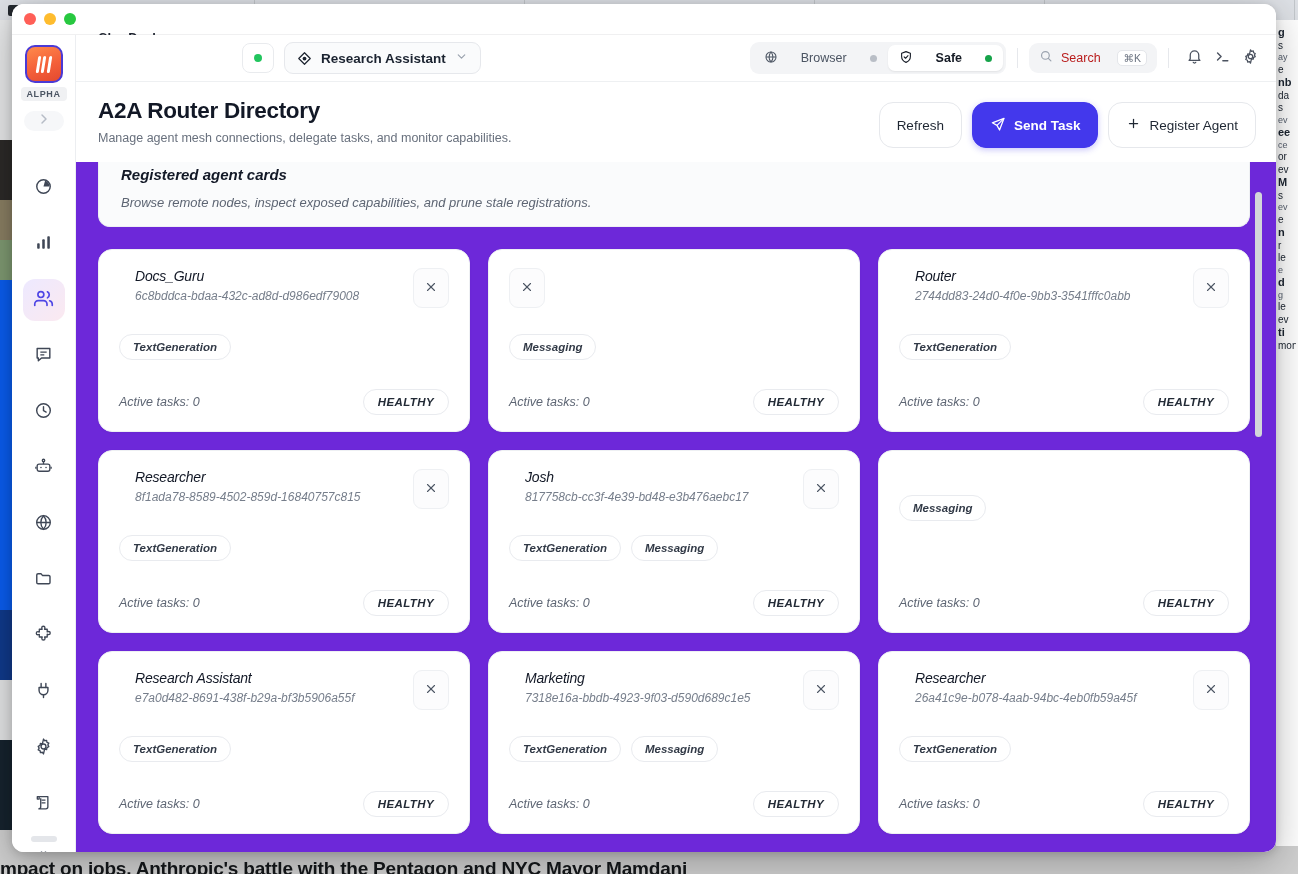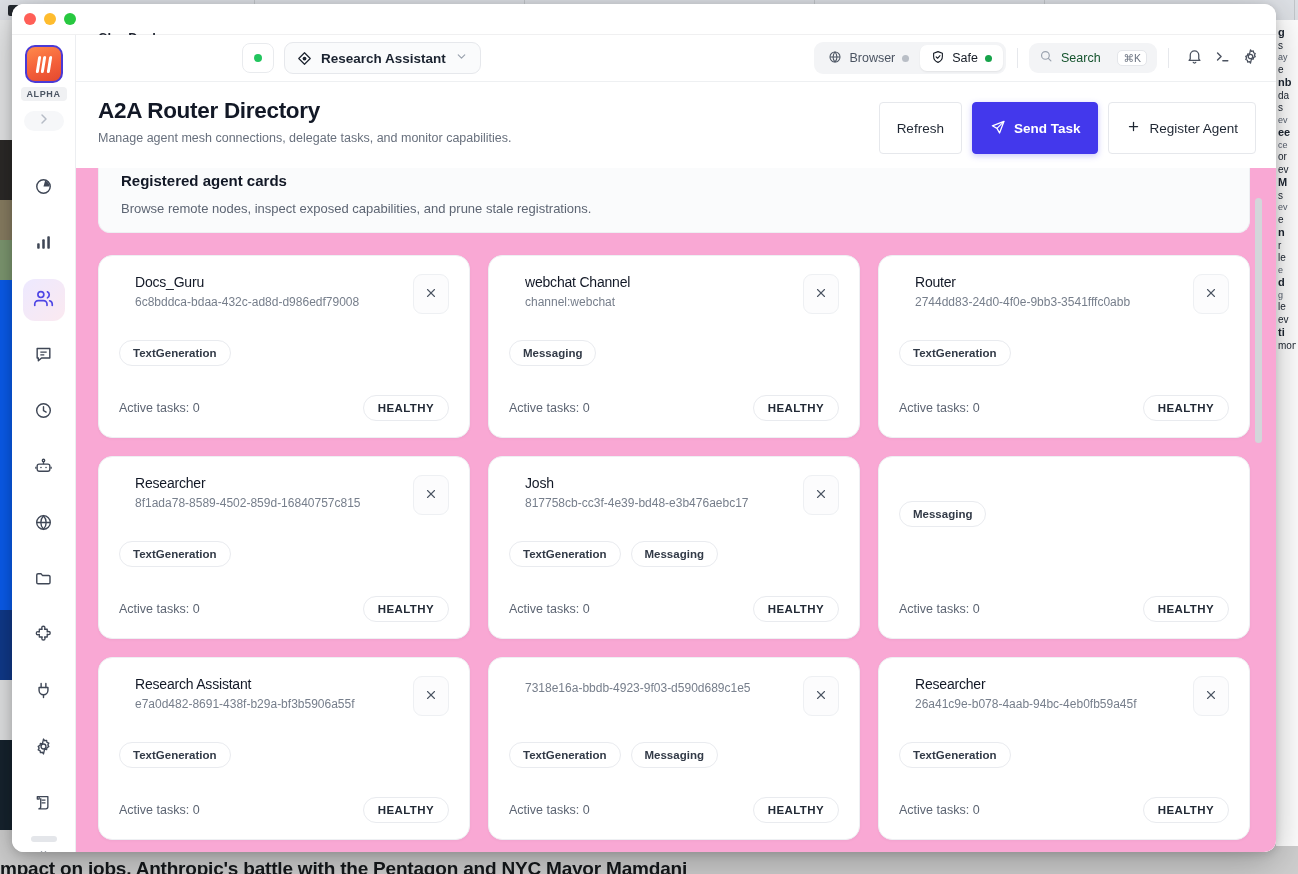--- a/index.html
+++ b/index.html
@@ -144,64 +144,64 @@
   .agent-select .chev { color: #9aa2ae; }
 
   .topbar-right {
     margin-left: auto; display: flex; align-items: center; gap: 0;
   }
   .mode-group {
     display: flex; align-items: center; gap: 0;
     background: #f3f4f6; border-radius: 9px; padding: 3px;
   }
   .mode-btn {
-    display: flex; align-items: center; gap: 7px;
+    display: flex; align-items: center; gap: 23px;
     height: 26px; padding: 0 11px; border-radius: 7px;
     font-size: 12.5px; color: #4b5462;
   }
-  .mode-btn.on { background: #ffffff; color: #151b25; font-weight: normal; box-shadow: 0 1px 2px rgba(0,0,0,.07); }
+  .mode-btn.on { background: #ffffff; color: #151b25; font-weight: bold; box-shadow: 0 1px 2px rgba(0,0,0,.07); }
   .mode-btn .sdot { width: 7px; height: 7px; border-radius: 50%; }
   .sdot.grey { background: #b9bec6; }
   .sdot.green { background: #16a34a; }
   .vdiv { width: 1px; height: 20px; background: #e6e8ec; margin: 0 11px; }
   .searchbox {
     display: flex; align-items: center; gap: 8px;
     background: #f3f4f6; border-radius: 9px; height: 30px; padding: 0 10px; min-width: 128px;
   }
   .searchbox .sq { color: #9aa2ae; }
-  .searchbox .sp { font-size: 12.5px; color: #14532d; flex: 1; }
+  .searchbox .sp { font-size: 12.5px; color: #b91c1c; flex: 1; }
   .kbd {
     font-size: 10.5px; color: #6b7380; background: #fff;
     border: 1px solid #e4e6ea; border-radius: 5px; padding: 1px 5px;
   }
   .icon-btn { width: 28px; height: 28px; display: flex; align-items: center; justify-content: center; color: #4c5360; }
 
   
   .page-head {
     flex: none; padding: 16px 20px 14px 22px; display: flex; align-items: flex-start;
     background: #fff;
   }
   .page-head .ht h1 { font-size: 22.5px; font-weight: bold; color: #121826; letter-spacing: -0.3px; }
   .page-head .ht p { margin-top: 7px; font-size: 12.5px; color: #68707d; }
   .head-actions { margin-left: auto; display: flex; align-items: center; gap: 10px; padding-top: 4px; }
   .btn {
     display: inline-flex; align-items: center; gap: 8px;
-    height: 52px; padding: 0 17px; border-radius: 4px;
+    height: 46px; padding: 0 17px; border-radius: 14px;
     font-size: 13.5px; color: #1f2733; background: #fff;
     border: 1px solid #e6e8ec; white-space: nowrap;
   }
   .btn.primary {
     background: #4338ec; border-color: #4338ec; color: #fff; font-weight: bold;
     box-shadow: 0 2px 6px rgba(67,56,236,.28);
   }
 
   
   .scrollzone {
     flex: 1; min-height: 0; position: relative;
-    background: #f9a8d4; overflow: hidden;
+    background: #6d28d9; overflow: hidden; font-style: italic;
   }
   .scroll-inner { padding: 0 26px 0 22px; position: relative; }
 
   .section-card {
     margin-top: -14px;
     background: #fafbfc;
     border-radius: 12px;
     padding: 18px 22px 16px 22px;
     border: 1px solid #eef0f3;
     border-top: none;
@@ -620,24 +620,20 @@
                 <div class="ac-caps">
                   <span class="cap">TextGeneration</span>
                 </div>
                 <div class="ac-foot">
                   <span class="ac-tasks">Active tasks: 0</span>
                   <span class="ac-status">HEALTHY</span>
                 </div>
               </div>
               <div class="agent-card">
                 <div class="ac-top">
-                  <div class="ac-id">
-                    <div class="ac-name">webchat Channel</div>
-                    <div class="ac-uuid">channel:webchat</div>
-                  </div>
                   <div class="ac-close">
                     <span><svg width="14" height="14" viewBox="0 0 24 24" fill="none" stroke="currentColor" stroke-width="1.9" stroke-linecap="round">
                         <line x1="6" y1="6" x2="18" y2="18"></line>
                         <line x1="18" y1="6" x2="6" y2="18"></line>
                       </svg></span>
                   </div>
                 </div>
                 <div class="ac-caps">
                   <span class="cap">Messaging</span>
                 </div>
@@ -736,20 +732,21 @@
                   <span class="cap">TextGeneration</span>
                 </div>
                 <div class="ac-foot">
                   <span class="ac-tasks">Active tasks: 0</span>
                   <span class="ac-status">HEALTHY</span>
                 </div>
               </div>
               <div class="agent-card">
                 <div class="ac-top">
                   <div class="ac-id">
+                    <div class="ac-name">Marketing</div>
                     <div class="ac-uuid">7318e16a-bbdb-4923-9f03-d590d689c1e5</div>
                   </div>
                   <div class="ac-close">
                     <span><svg width="14" height="14" viewBox="0 0 24 24" fill="none" stroke="currentColor" stroke-width="1.9" stroke-linecap="round">
                         <line x1="6" y1="6" x2="18" y2="18"></line>
                         <line x1="18" y1="6" x2="6" y2="18"></line>
                       </svg></span>
                   </div>
                 </div>
                 <div class="ac-caps">

